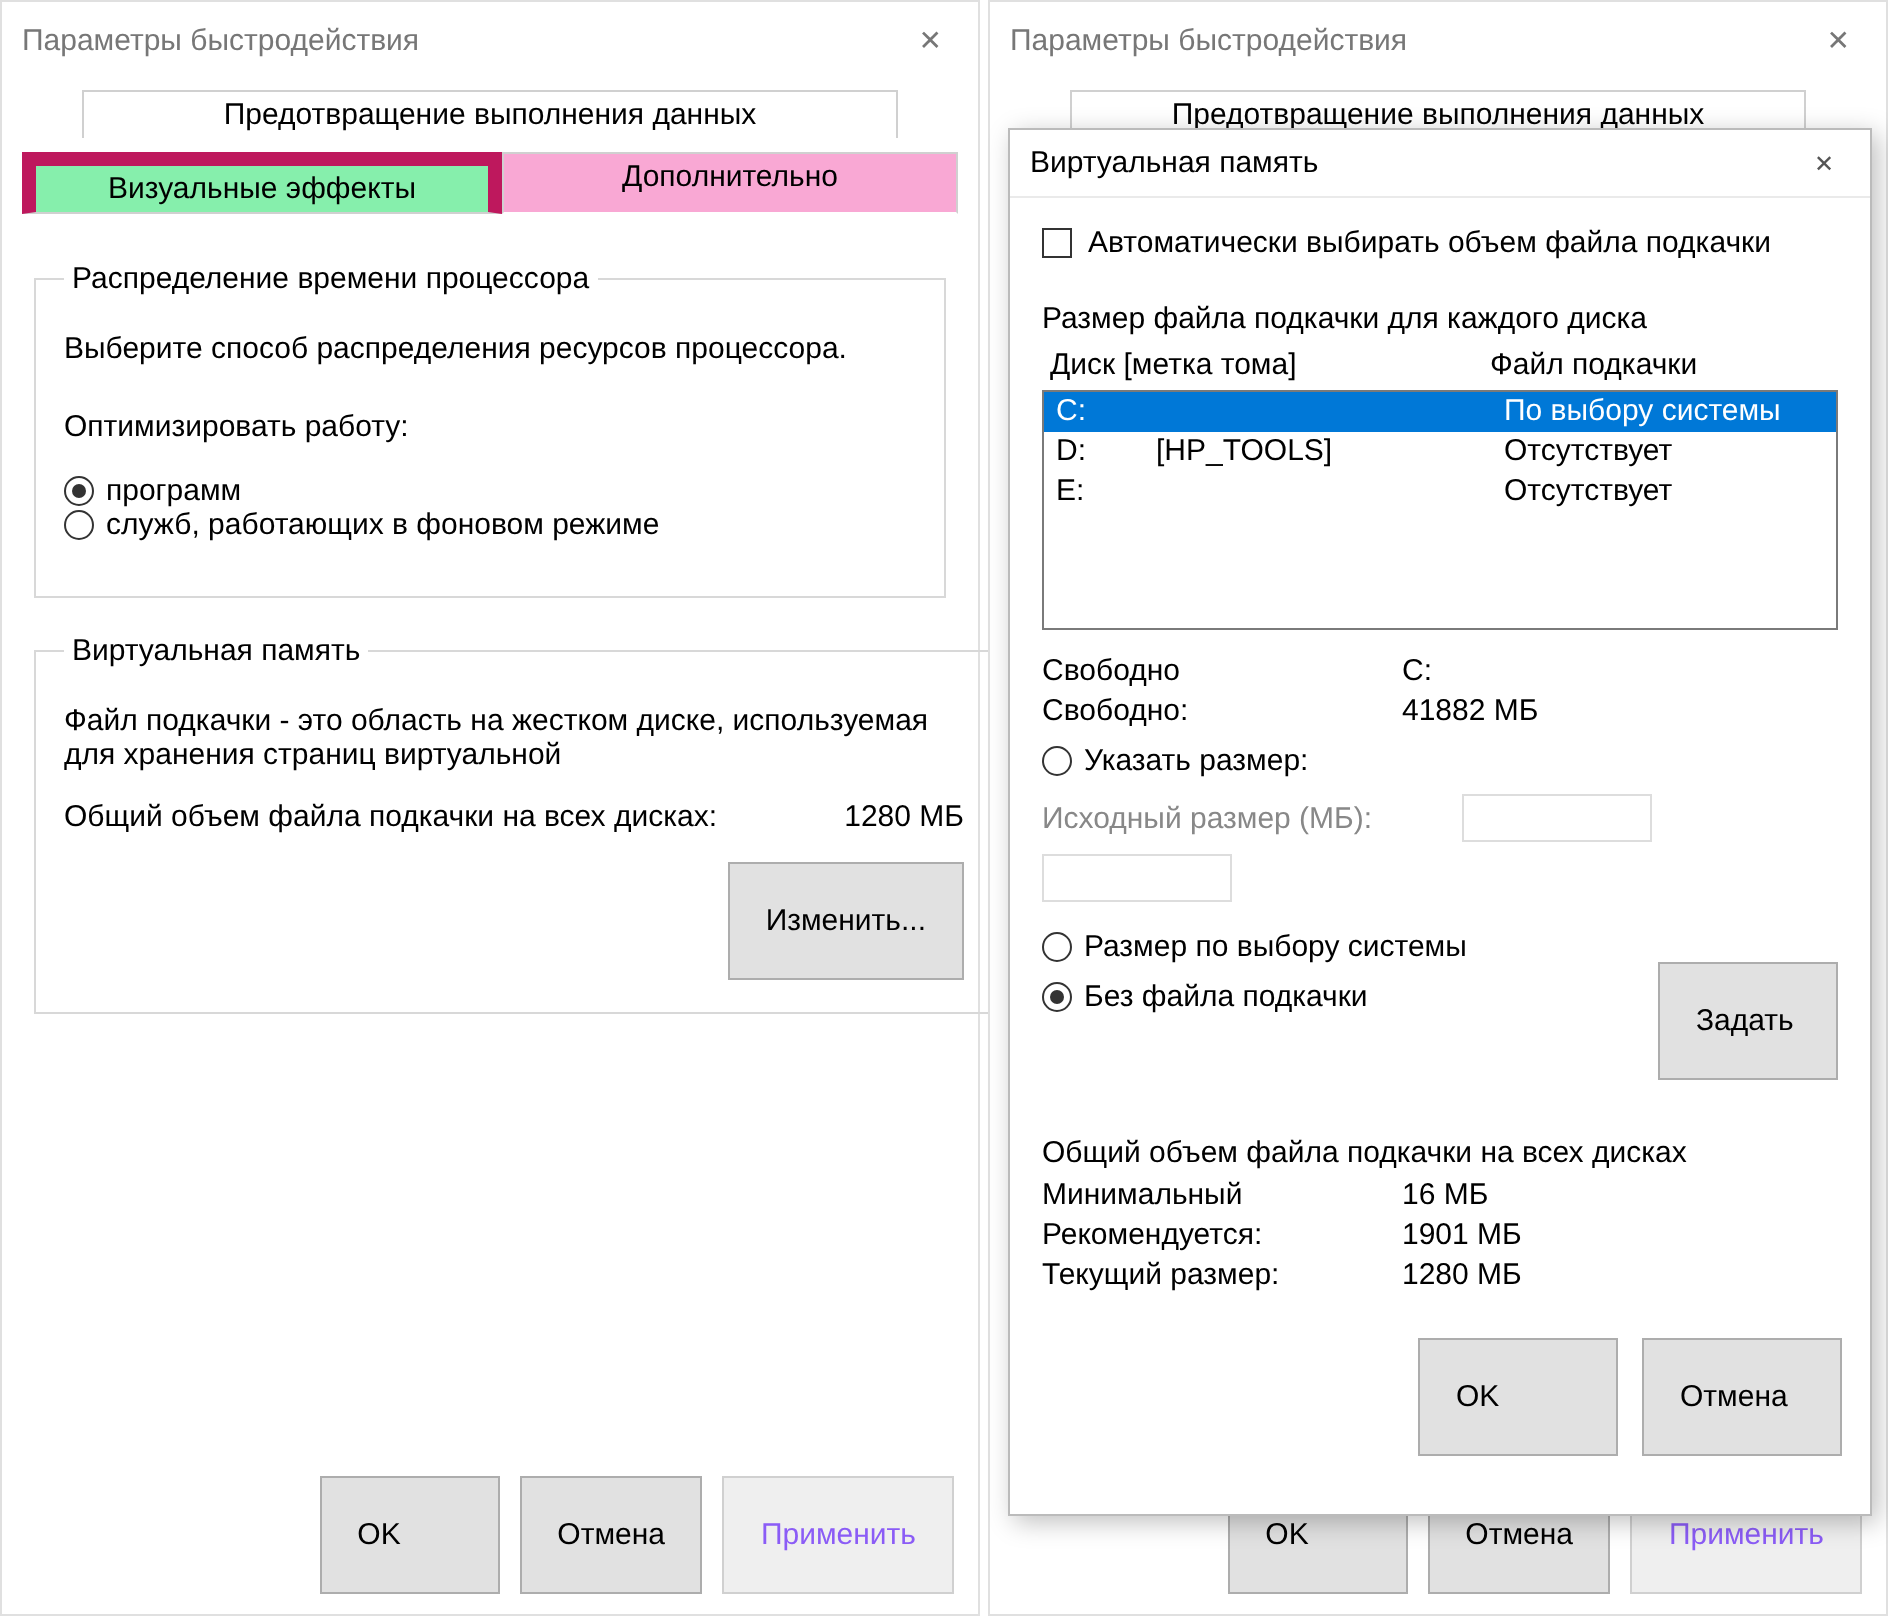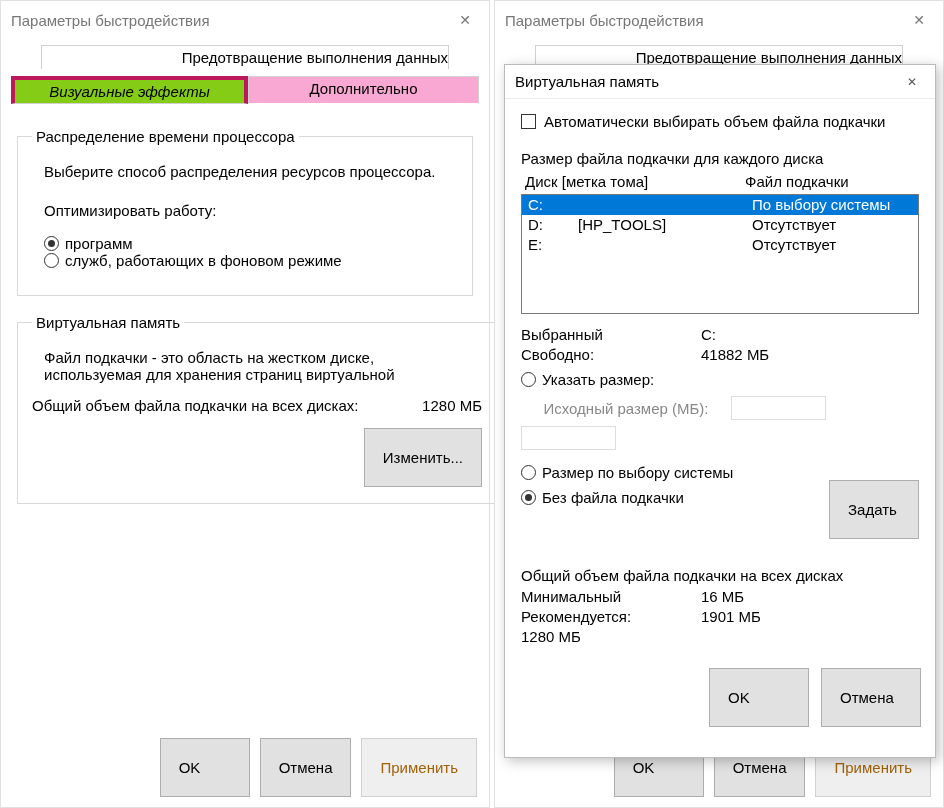--- a/index.html
+++ b/index.html
@@ -5,34 +5,34 @@
   * { box-sizing: border-box; font-family: "Segoe UI", Tahoma, sans-serif; font-size: 15px; }
   body { margin: 0; padding: 0; background: #fff; width: 944px; height: 808px; overflow: hidden; position: relative; color: #000; }
   .window { position: absolute; background: #fff; border: 1px solid #e0e0e0; }
   .window.left { left: 0; top: 0; width: 490px; height: 808px; }
   .window.right { left: 494px; top: 0; width: 450px; height: 808px; }
   .titlebar { height: 38px; display: flex; align-items: center; padding: 0 10px; color: #777; }
   .titlebar .title { flex: 1; }
   .close-x { font-size: 14px; color: #777; cursor: pointer; padding: 4px 8px; }
   .tab-row { display: flex; border-bottom: 1px solid #d0d0d0; margin: 6px 10px 0 10px; }
   .tab { flex: 1; text-align: center; padding: 3px 0; border: 1px solid transparent; position: relative; }
-  .tab.inactive { border: 4px solid #be185d; border-bottom: 1px solid #d0d0d0; background: #84cc16; top:1px;font-style:italic;}
+  .tab.inactive { border: 7px solid #be185d; border-bottom: 1px solid #d0d0d0; background: #86efac; top:1px;}
   .tab.active { border: 1px solid #d0d0d0; border-bottom: 1px solid #fff; background: #f9a8d4; z-index: 2; top:1px;}
-  .tab-top { text-align: right; padding: 3px 0; border: 1px solid #d0d0d0; border-bottom: none; background:#fff; margin: 6px 40px 0 40px; }
+  .tab-top { text-align: center; padding: 3px 0; border: 1px solid #d0d0d0; border-bottom: none; background:#fff; margin: 6px 40px 0 40px; }
   .content { padding: 10px 16px; }
   fieldset.group { border: 1px solid #d8d8d8; margin: 14px 0 18px 0; padding: 10px 14px 16px 14px; }
   fieldset.group legend { padding: 0 4px; }
-  .row { margin: 8px 12px; }
+  .row { margin: 8px 0; }
   .radio { display: inline-flex; align-items: center; margin-right: 18px; }
   .radio-circle { width: 15px; height: 15px; border: 1px solid #333; border-radius: 50%; margin-right: 6px; display: inline-flex; align-items: center; justify-content: center; }
   .radio-circle.checked::after { content: ""; width: 7px; height: 7px; background: #333; border-radius: 50%; display: block; }
   .checkbox { display: inline-flex; align-items: center; }
   .checkbox-box { width: 15px; height: 15px; border: 1px solid #333; margin-right: 8px; }
   .btn { background: #e1e1e1; border: 1px solid #adadad; padding: 20px 18px; min-width: 90px; text-align: left; display: inline-block; }
-  .btn.disabled { color: #a16207; border-color: #d0d0d0; background: #efefef; }
+  .btn.disabled { color: #8b5cf6; border-color: #d0d0d0; background: #efefef; }
   .btn-row-bottom { position: absolute; bottom: 10px; right: 12px; display: flex; gap: 10px; }
   .kv { display: flex; }
   .kv .label { width: 340px; }
   .kv .value { width: 110px; text-align: right; font-weight: 400; }
   
   .dialog { position: absolute; background: #fff; border: 1px solid #bbb; box-shadow: 3px 3px 12px rgba(0,0,0,0.25); }
   .dialog.vm { left: 504px; top: 64px; width: 432px; height: 694px; }
   .dlg-title { height: 34px; display: flex; align-items: center; padding: 0 10px; border-bottom: 1px solid #eaeaea; }
   .dlg-title .t { flex: 1; }
   .dlg-close { font-size: 12px; color: #555; cursor: pointer; padding: 4px 8px; }
@@ -44,21 +44,21 @@
   .list-col.label { flex: 1; }
   .list-col.paging { width: 160px; margin-left: 29px; }
   .list-head { display: flex; padding: 0 4px; margin-top: 6px; }
   .list-head .h1 { flex: 1; }
   .list-head .h2 { width: 170px; }
   .kv2 { display: flex; margin: 3px 0; }
   .kv2 .k { width: 180px; }
   .kv2 .v { }
   .sizegroup-label { margin: 16px 0 4px 0; }
   .size-row { display: flex; align-items: center; margin: 6px 0; }
-  .size-row .lbl { width: 210px; color: #888; text-align: center; }
+  .size-row .lbl { width: 210px; color: #888; }
   .size-row .inp { width: 95px; height: 24px; border: 1px solid #ccc; background: #fff; }
   .size-row .inp.disabled { background: #fff; border-color: #ddd; }
   .radio-row { display: flex; align-items: center; margin: 8px 0; }
   .set-btn-row { display: flex; justify-content: flex-end; margin-top: -34px; }
   .dlg-buttons { display: flex; justify-content: flex-end; gap: 12px; padding: 10px 14px; }
   .small { font-size: 14px; }
 </style>
 </head>
 <body>
 
@@ -150,21 +150,21 @@
       </div>
       <div class="list-row">
         <span class="list-col drive">E:</span>
         <span class="list-col label"></span>
         <span class="list-col paging">Отсутствует</span>
       </div>
     </div>
 
     <div style="margin-top:12px;">
       <div class="kv2">
-        <span class="k">Выбранный</span>
+        <span class="k">Свободно</span>
         <span class="v">C:</span>
       </div>
       <div class="kv2">
         <span class="k">Свободно:</span>
         <span class="v">41882 МБ</span>
       </div>
     </div>
 
     <div class="radio-row">
       <span class="radio-circle"></span>
@@ -194,20 +194,21 @@
     <div>
       <div class="kv2">
         <span class="k">Минимальный</span>
         <span class="v">16 МБ</span>
       </div>
       <div class="kv2">
         <span class="k">Рекомендуется:</span>
         <span class="v">1901 МБ</span>
       </div>
       <div class="kv2">
+        <span class="k">Текущий размер:</span>
         <span class="v">1280 МБ</span>
       </div>
     </div>
   </div>
   <div class="dlg-buttons">
     <span class="btn" style="min-width:100px;">OK</span>
     <span class="btn" style="min-width:100px;">Отмена</span>
   </div>
 </div>
 

